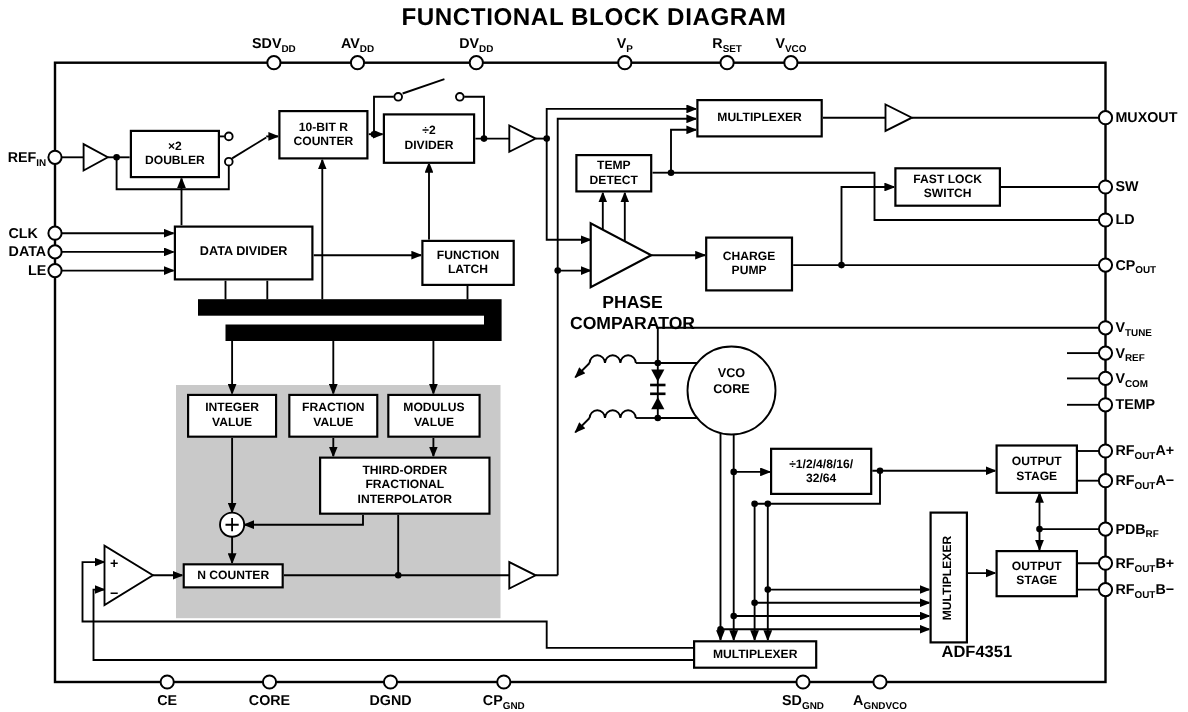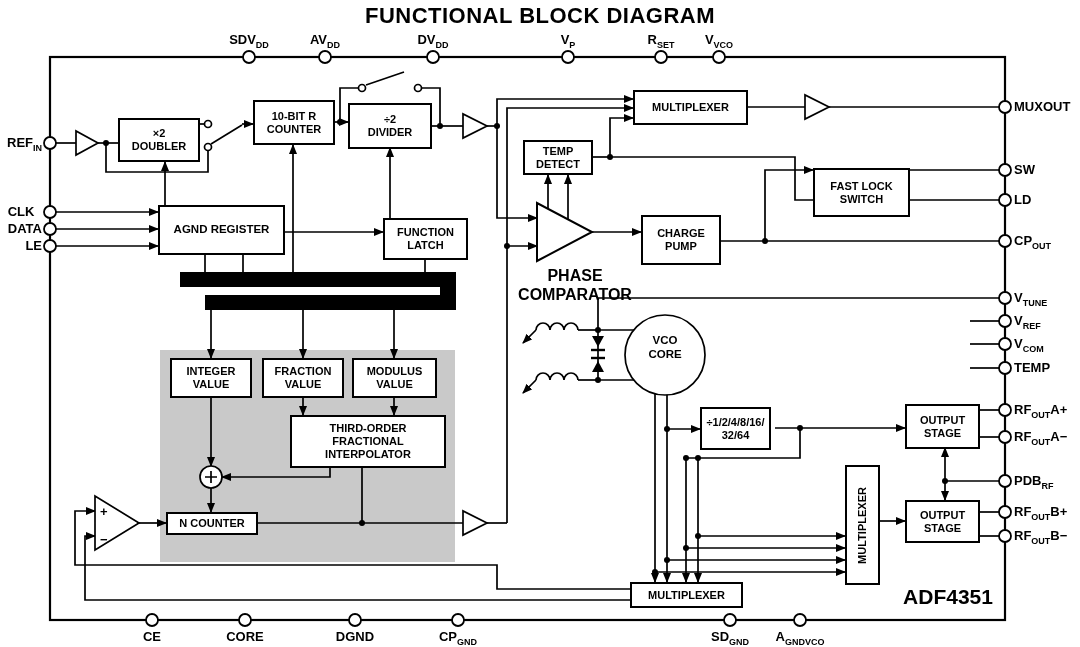--- a/index.html
+++ b/index.html
@@ -224,54 +224,54 @@
       <circle cx="800" cy="620" r="6"></circle>
     </g>
   </svg>
 
   <div class="blk" style="left:118px;top:118px;width:82px;height:44px"><span>×2
 DOUBLER</span></div>
   <div class="blk" style="left:253px;top:100px;width:82px;height:45px"><span>10-BIT R
 COUNTER</span></div>
   <div class="blk" style="left:348px;top:103px;width:84px;height:46px"><span>÷2
 DIVIDER</span></div>
-  <div class="blk" style="left:158px;top:205px;width:127px;height:50px;font-size:11.5px"><span>AGND REGISTER</span></div>
+  <div class="blk" style="left:158px;top:205px;width:127px;height:50px;font-size:11.5px"><span>DATA DIVIDER</span></div>
   <div class="blk" style="left:383px;top:218px;width:85px;height:42px"><span>FUNCTION
 LATCH</span></div>
   <div class="blk" style="left:523px;top:140px;width:70px;height:35px"><span>TEMP
 DETECT</span></div>
   <div class="blk" style="left:633px;top:90px;width:115px;height:35px"><span>MULTIPLEXER</span></div>
-  <div class="blk" style="left:813px;top:168px;width:97px;height:49px"><span>FAST LOCK
+  <div class="blk" style="left:813px;top:152px;width:97px;height:36px"><span>FAST LOCK
 SWITCH</span></div>
   <div class="blk" style="left:641px;top:215px;width:80px;height:50px"><span>CHARGE
 PUMP</span></div>
   <div class="blk" style="left:170px;top:358px;width:82px;height:40px"><span>INTEGER
 VALUE</span></div>
   <div class="blk" style="left:262px;top:358px;width:82px;height:40px"><span>FRACTION
 VALUE</span></div>
   <div class="blk" style="left:352px;top:358px;width:85px;height:40px"><span>MODULUS
 VALUE</span></div>
   <div class="blk" style="left:290px;top:415px;width:156px;height:53px"><span>THIRD-ORDER
 FRACTIONAL
 INTERPOLATOR</span></div>
   <div class="blk" style="left:166px;top:512px;width:92px;height:23px"><span>N COUNTER</span></div>
-  <div class="blk" style="left:700px;top:407px;width:71px;height:43px"><span>÷1/2/4/8/16/
+  <div class="blk" style="left:700px;top:407px;width:93px;height:43px"><span>÷1/2/4/8/16/
 32/64</span></div>
   <div class="blk" style="left:905px;top:404px;width:75px;height:45px"><span>OUTPUT
 STAGE</span></div>
   <div class="blk" style="left:905px;top:500px;width:75px;height:43px"><span>OUTPUT
 STAGE</span></div>
   <div class="blk" style="left:845px;top:465px;width:35px;height:120px"><span class="rot">MULTIPLEXER</span></div>
   <div class="blk" style="left:630px;top:582px;width:113px;height:26px"><span>MULTIPLEXER</span></div>
 
   <div class="lbl" style="left:627px;top:334px;width:76px;font-size:11.5px">VCO
 CORE</div>
   <div class="lbl" style="left:505px;top:266px;width:140px">PHASE
 COMPARATOR</div>
-  <div class="lbl" style="left:892px;top:584px;width:112px;font-size:21px">ADF4351</div>
+  <div class="lbl" style="left:832px;top:584px;width:112px;font-size:15px">ADF4351</div>
 
   <div class="pin" style="left:214px;top:32px;width:70px;text-align:center"><span>SDV</span><sub>DD</sub></div>
   <div class="pin" style="left:290px;top:32px;width:70px;text-align:center"><span>AV</span><sub>DD</sub></div>
   <div class="pin" style="left:398px;top:32px;width:70px;text-align:center"><span>DV</span><sub>DD</sub></div>
   <div class="pin" style="left:533px;top:32px;width:70px;text-align:center"><span>V</span><sub>P</sub></div>
   <div class="pin" style="left:626px;top:32px;width:70px;text-align:center"><span>R</span><sub>SET</sub></div>
   <div class="pin" style="left:684px;top:32px;width:70px;text-align:center"><span>V</span><sub>VCO</sub></div>
 
   <div class="pin" style="left:0px;top:135px;width:42px;text-align:right"><span>REF</span><sub>IN</sub></div>
   <div class="pin" style="left:0px;top:204px;width:42px;text-align:center"><span>CLK</span><sub></sub></div>

